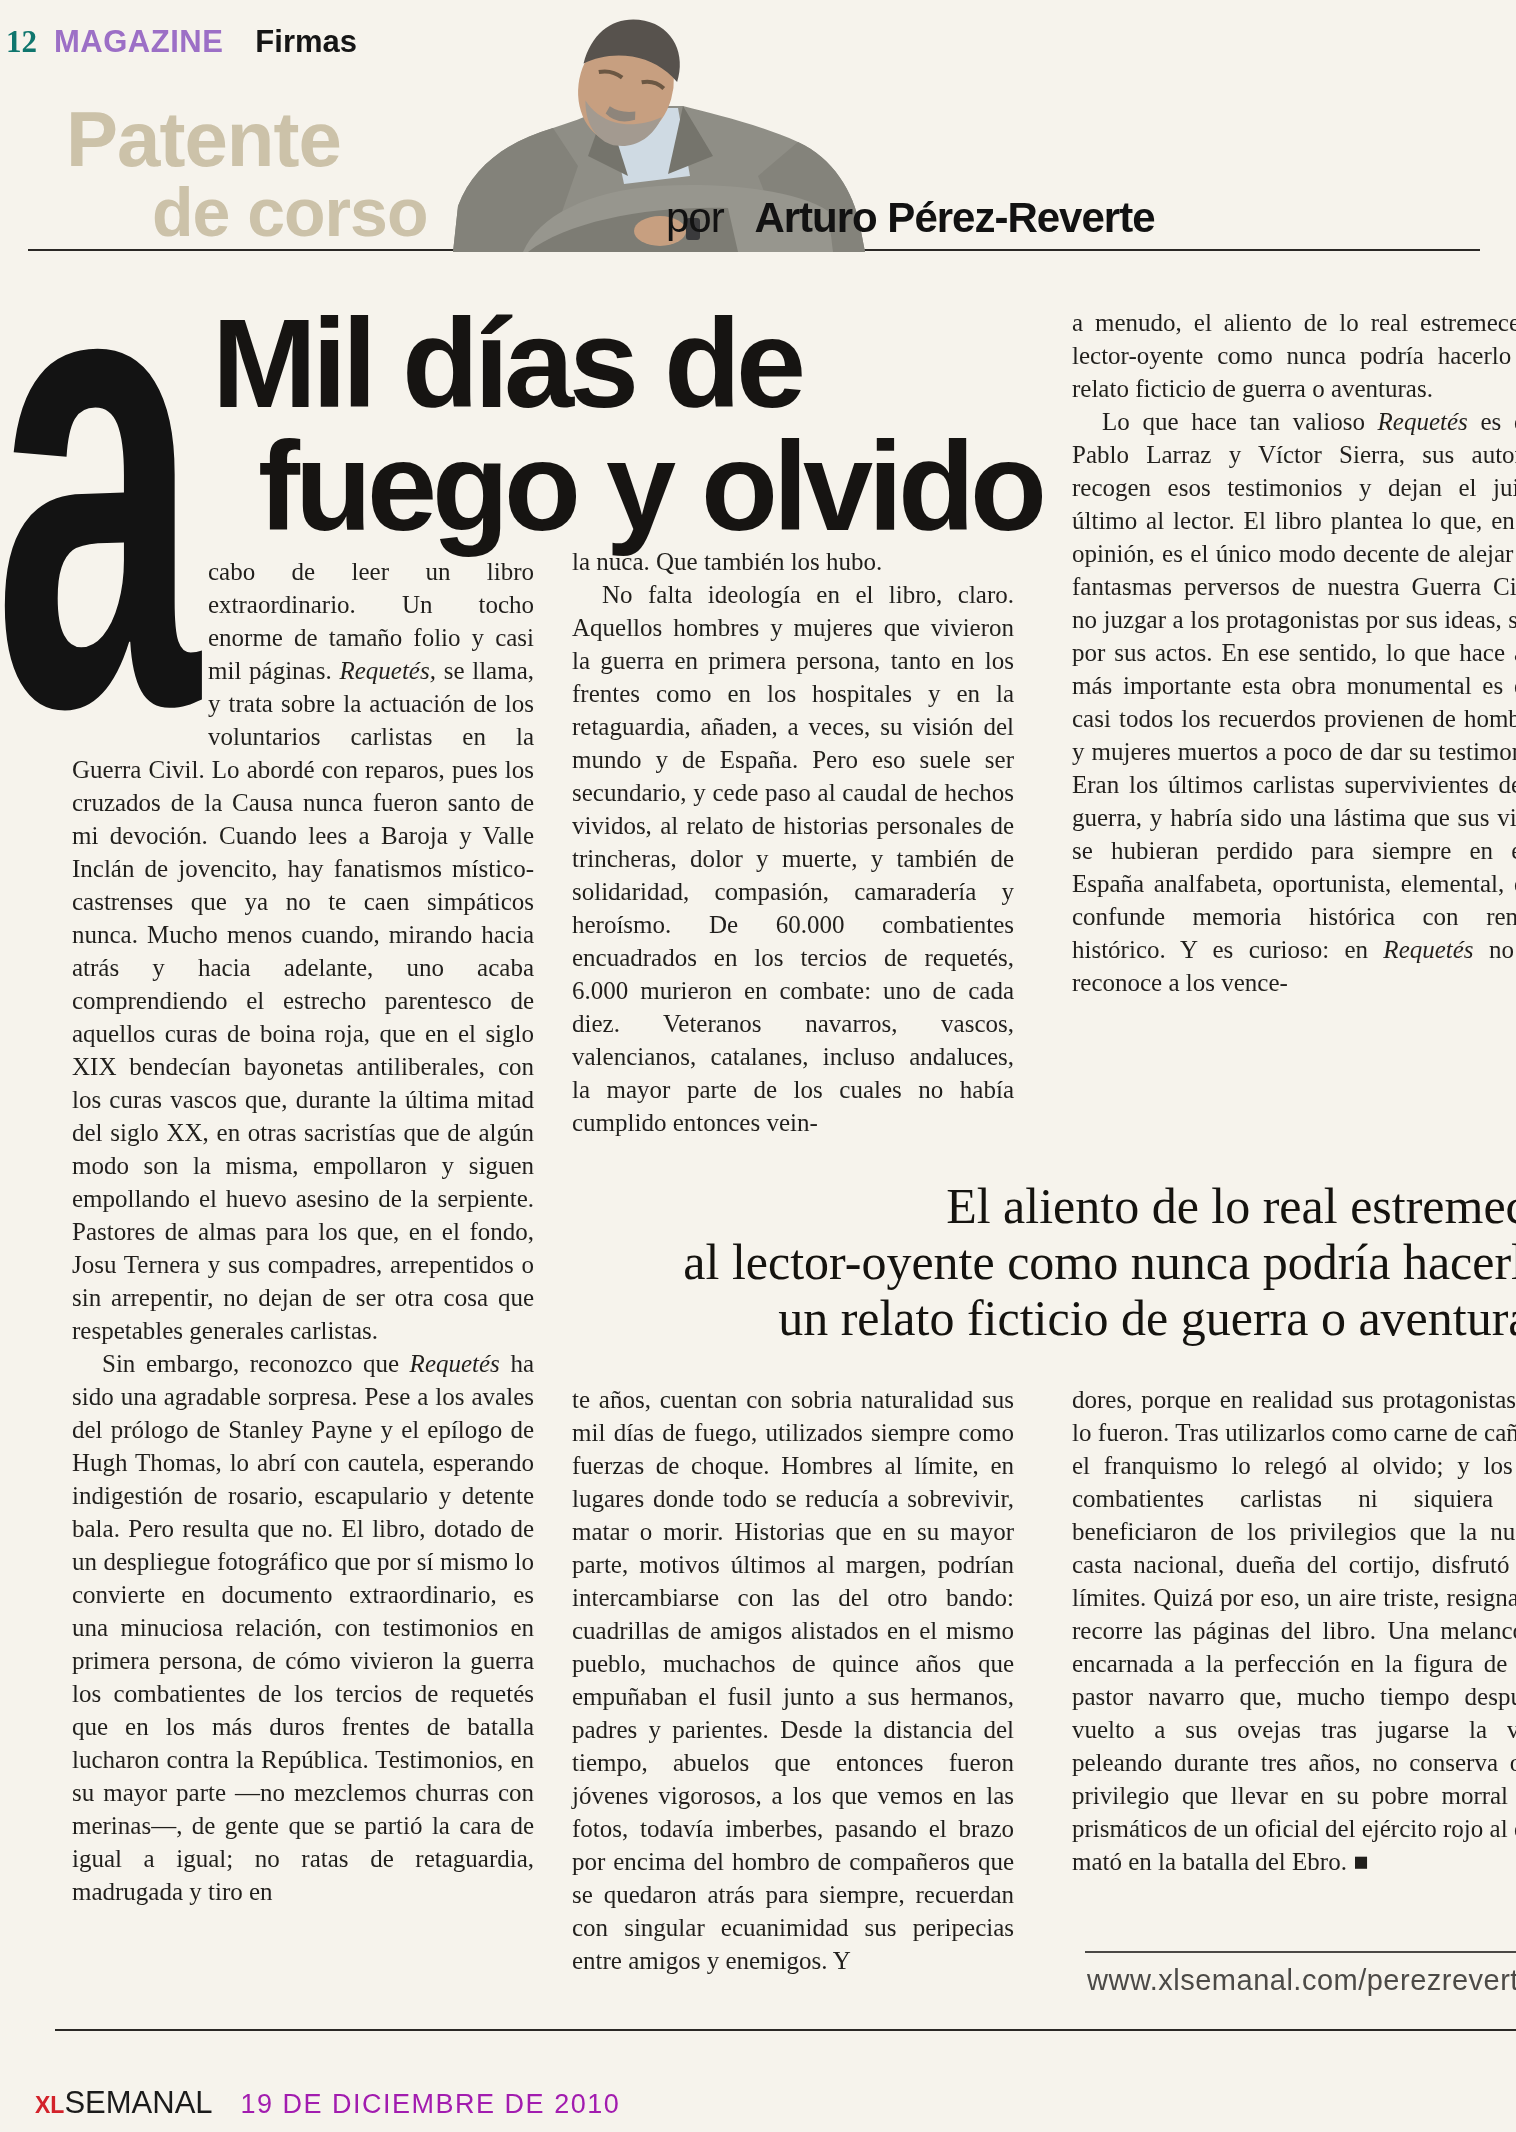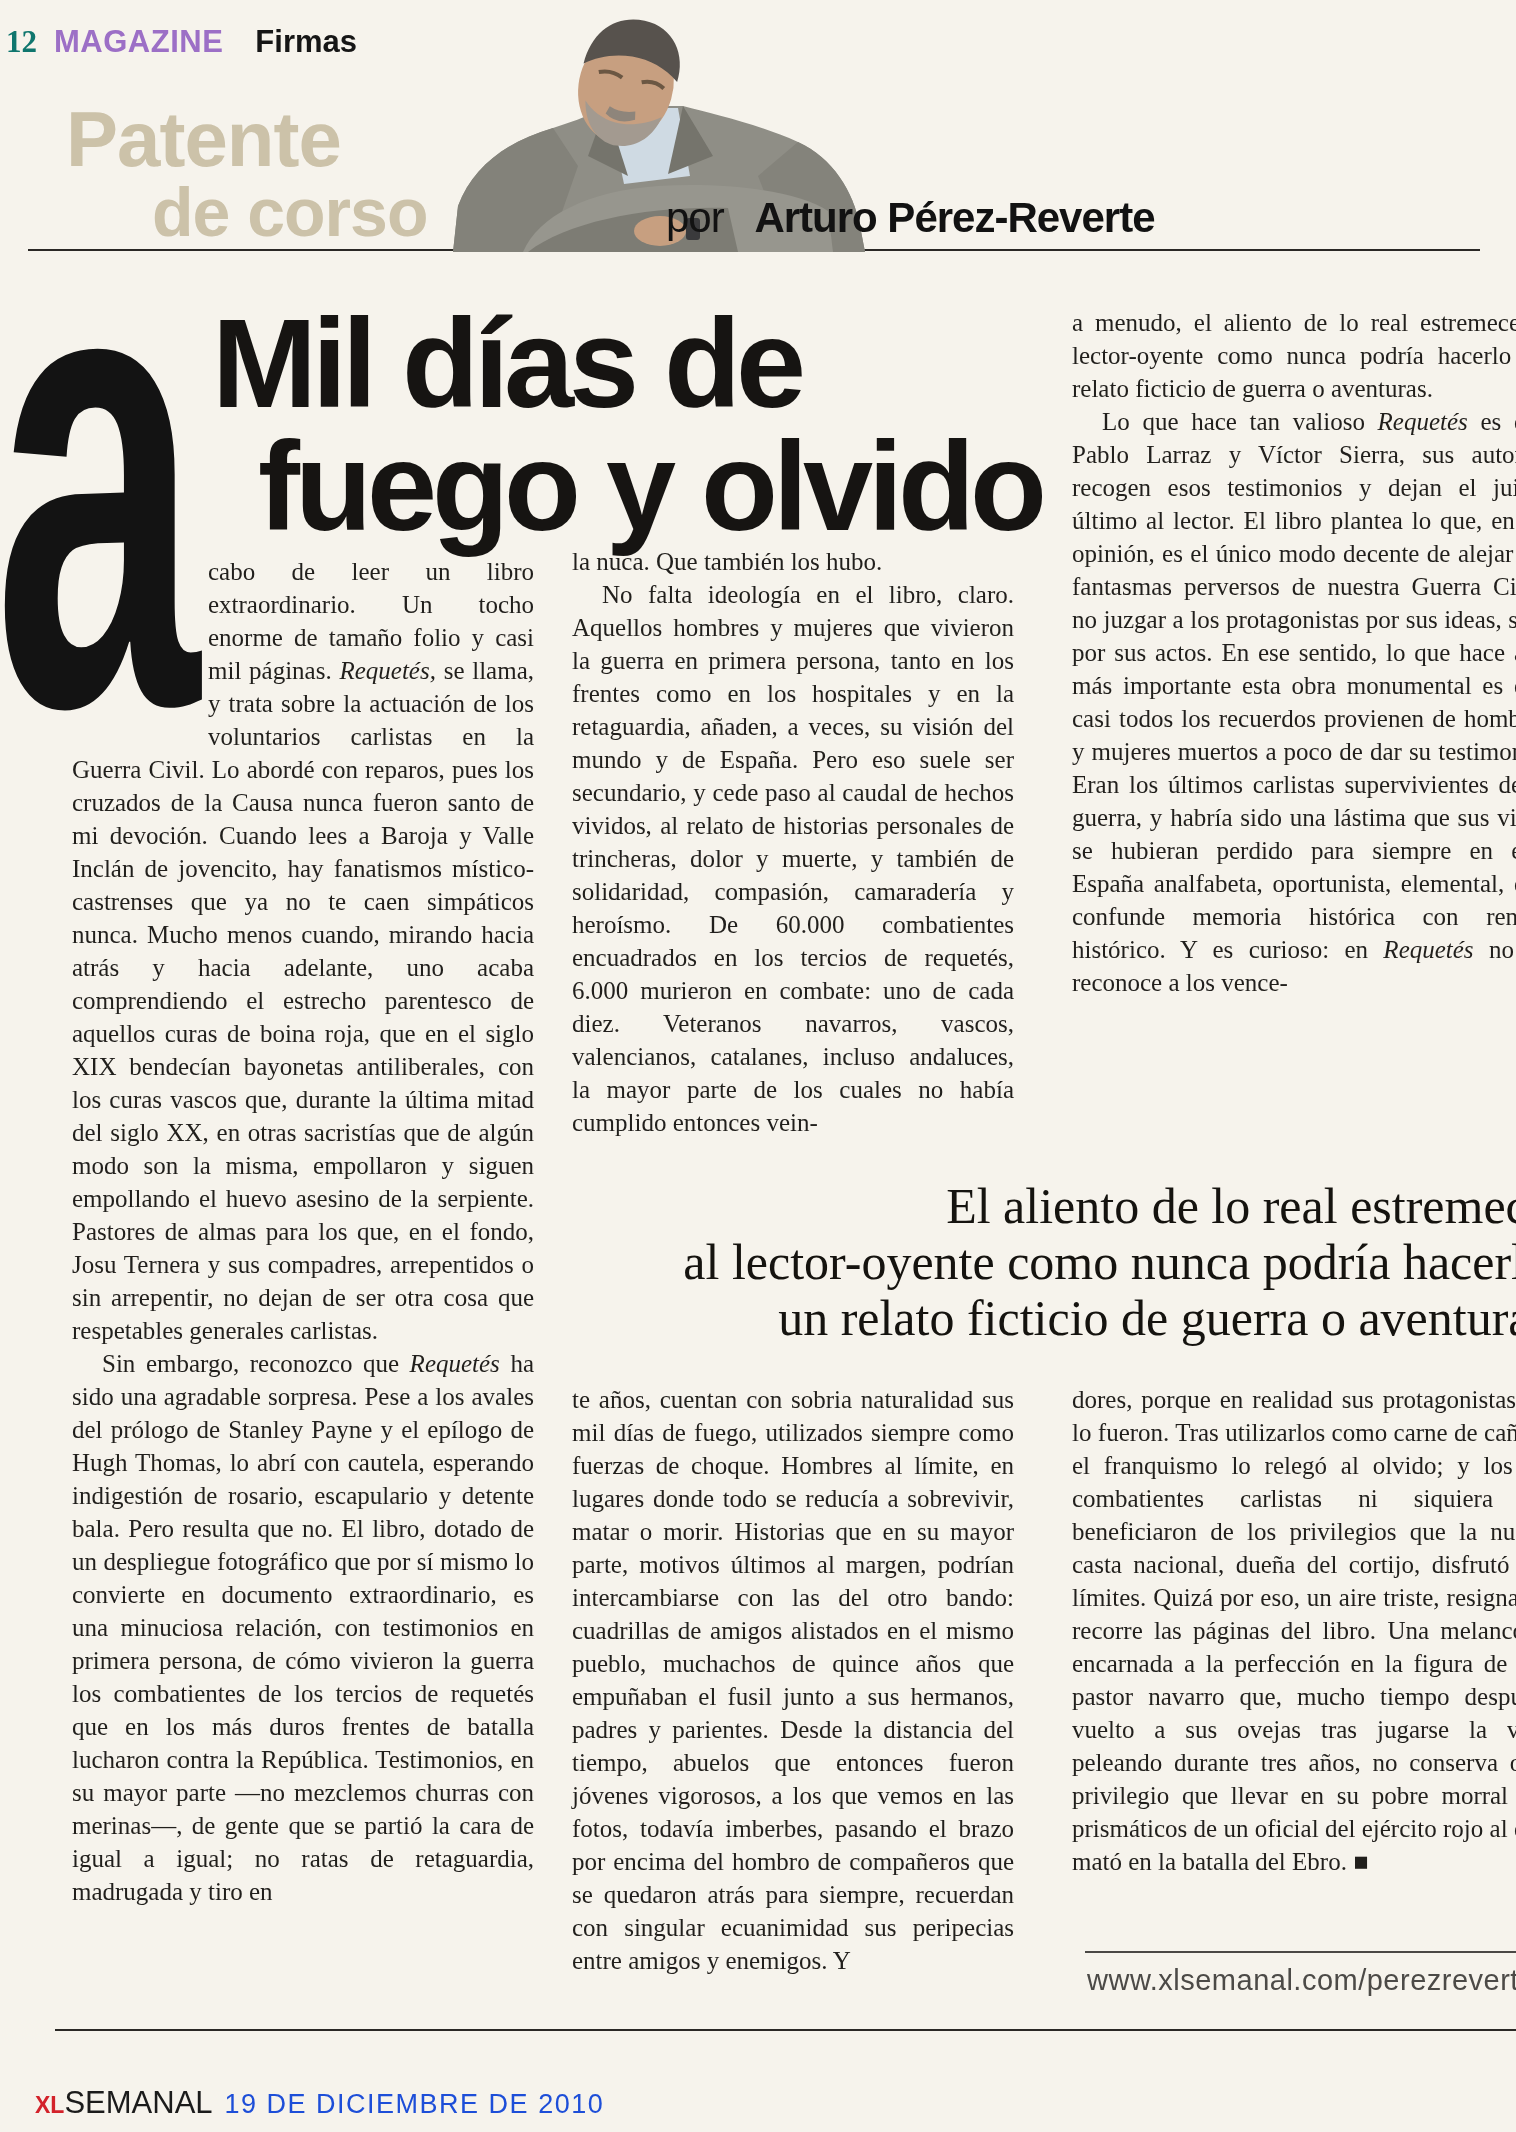--- a/index.html
+++ b/index.html
@@ -51,21 +51,21 @@
   
   #pullquote{position:absolute;left:558px;top:1178px;width:992px;text-align:right;
     font-family:"Liberation Serif",serif;font-size:50px;line-height:56px;color:#15130f;white-space:nowrap;}
   
   #url-rule{left:1085px;top:1951px;width:431px;height:2px;background:#4a4845;}
   #article-url{position:absolute;left:1087px;top:1964px;font-family:"Liberation Sans",sans-serif;font-size:29px;color:#4c4a47;letter-spacing:0.5px;}
   #bottom-rule{left:55px;top:2029px;width:1461px;height:2px;}
   #footer{position:absolute;left:35px;top:2085px;font-family:"Liberation Sans",sans-serif;white-space:nowrap;}
   #footer .xl{color:var(--brand-red);font-weight:bold;font-size:23px;}
   #footer .semanal{color:#1b1b1b;font-weight:normal;font-size:31px;}
-  #footer .date{color:#1d4ed8;font-size:27px;letter-spacing:1.5px;margin-left:12px;}
+  #footer .date{color:#a21caf;font-size:27px;letter-spacing:1.5px;margin-left:28px;}
 </style>
 </head>
 <body>
 
 <div id="page">
 
   <div class="kicker">
     <span class="pageno">12</span><span class="mag">MAGAZINE</span><span class="sec">Firmas</span>
   </div>
 

